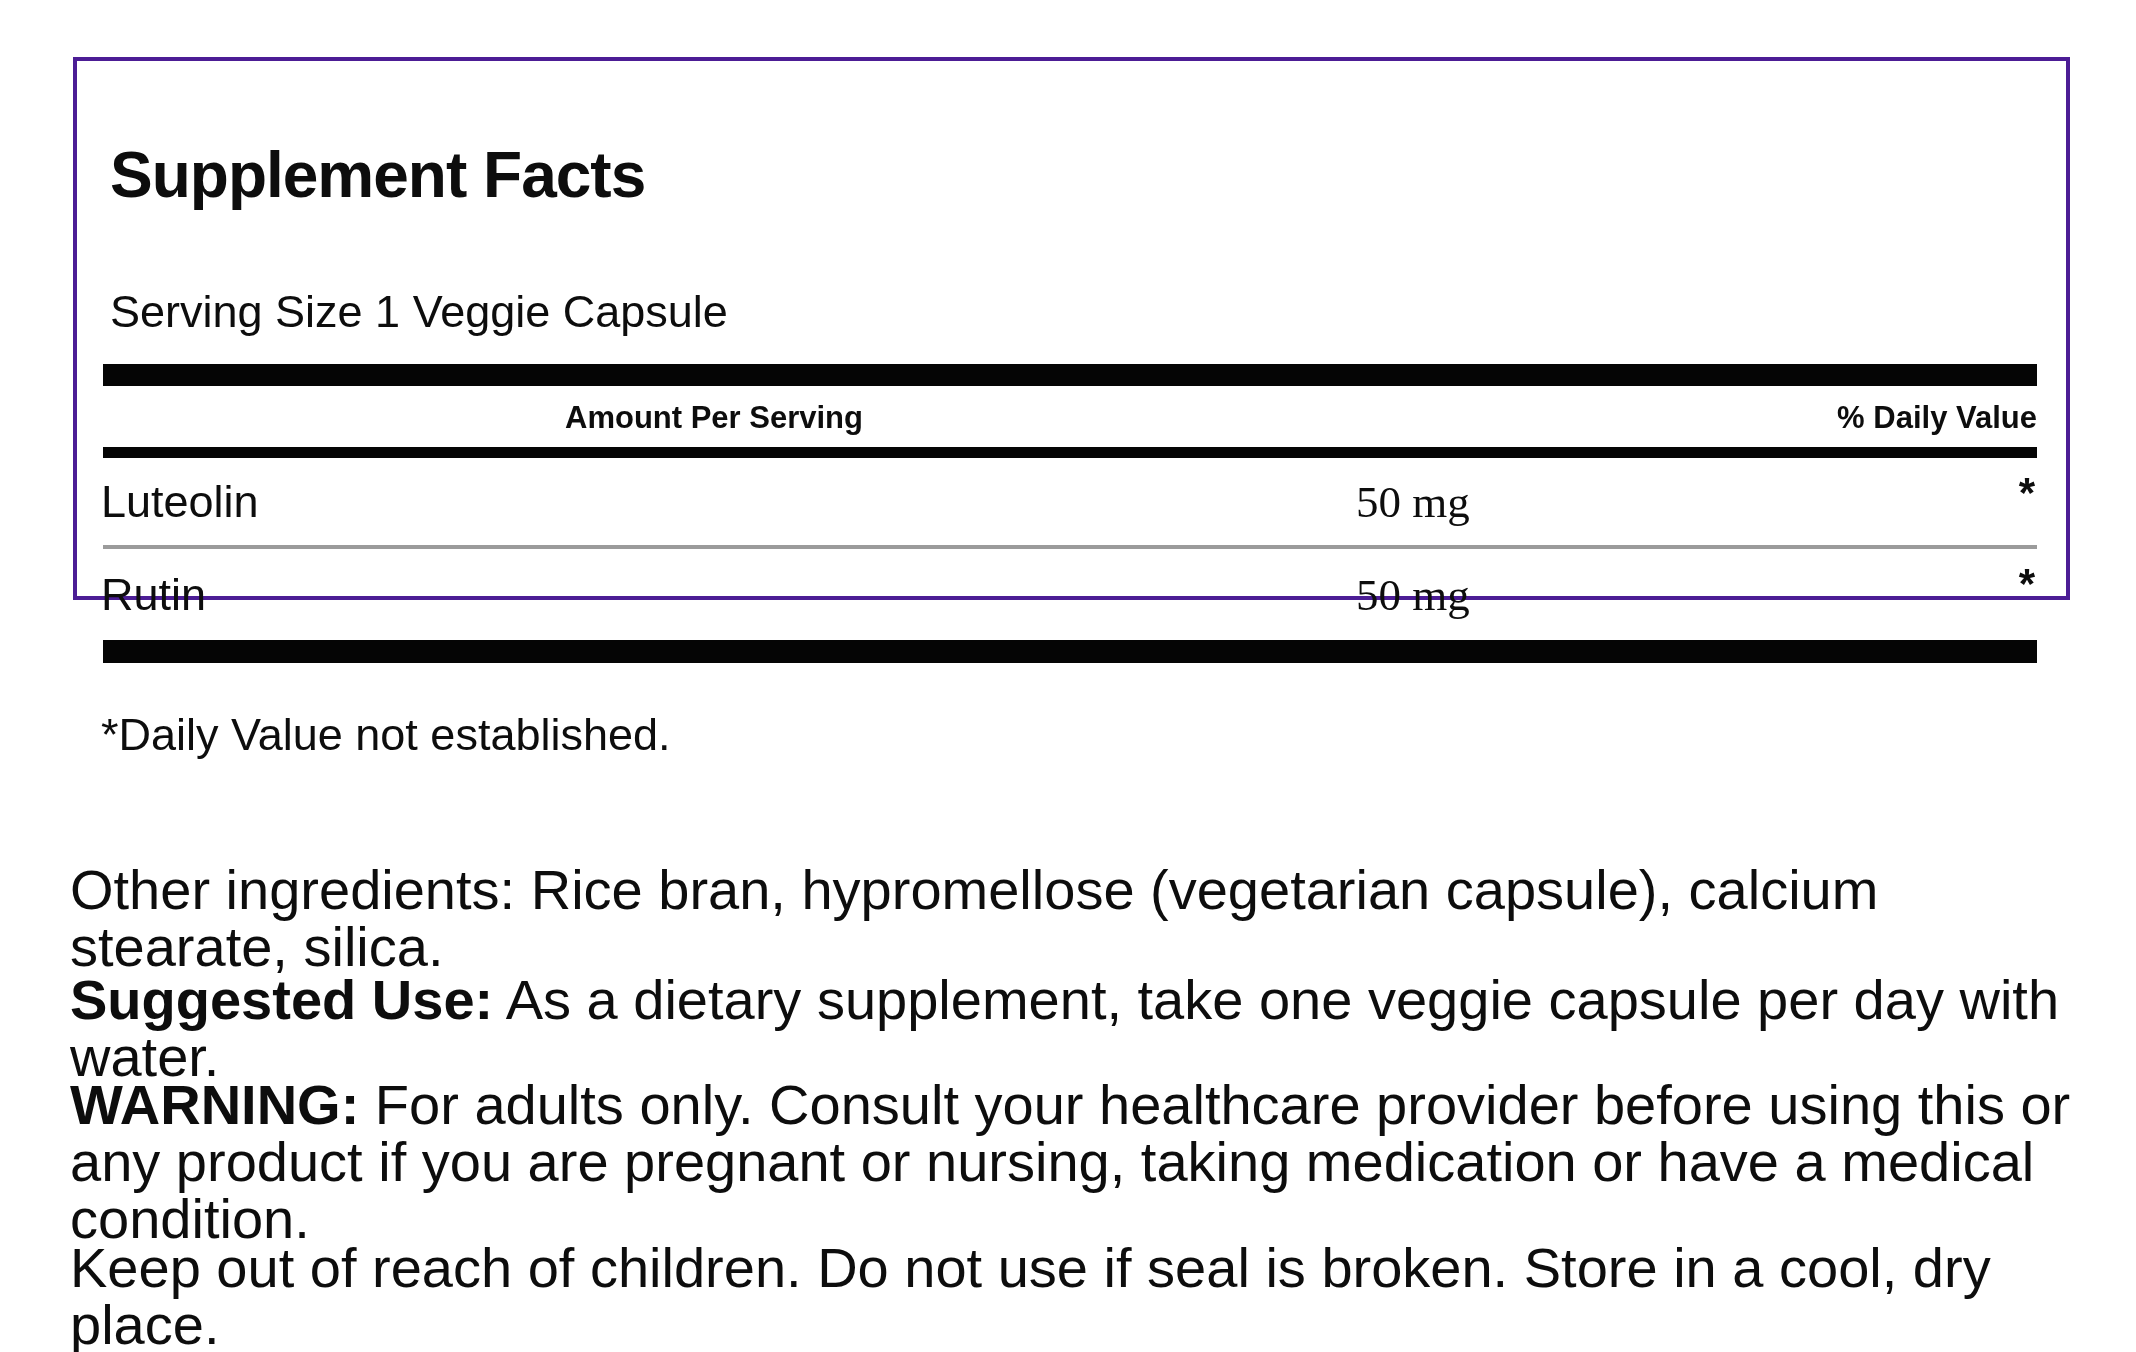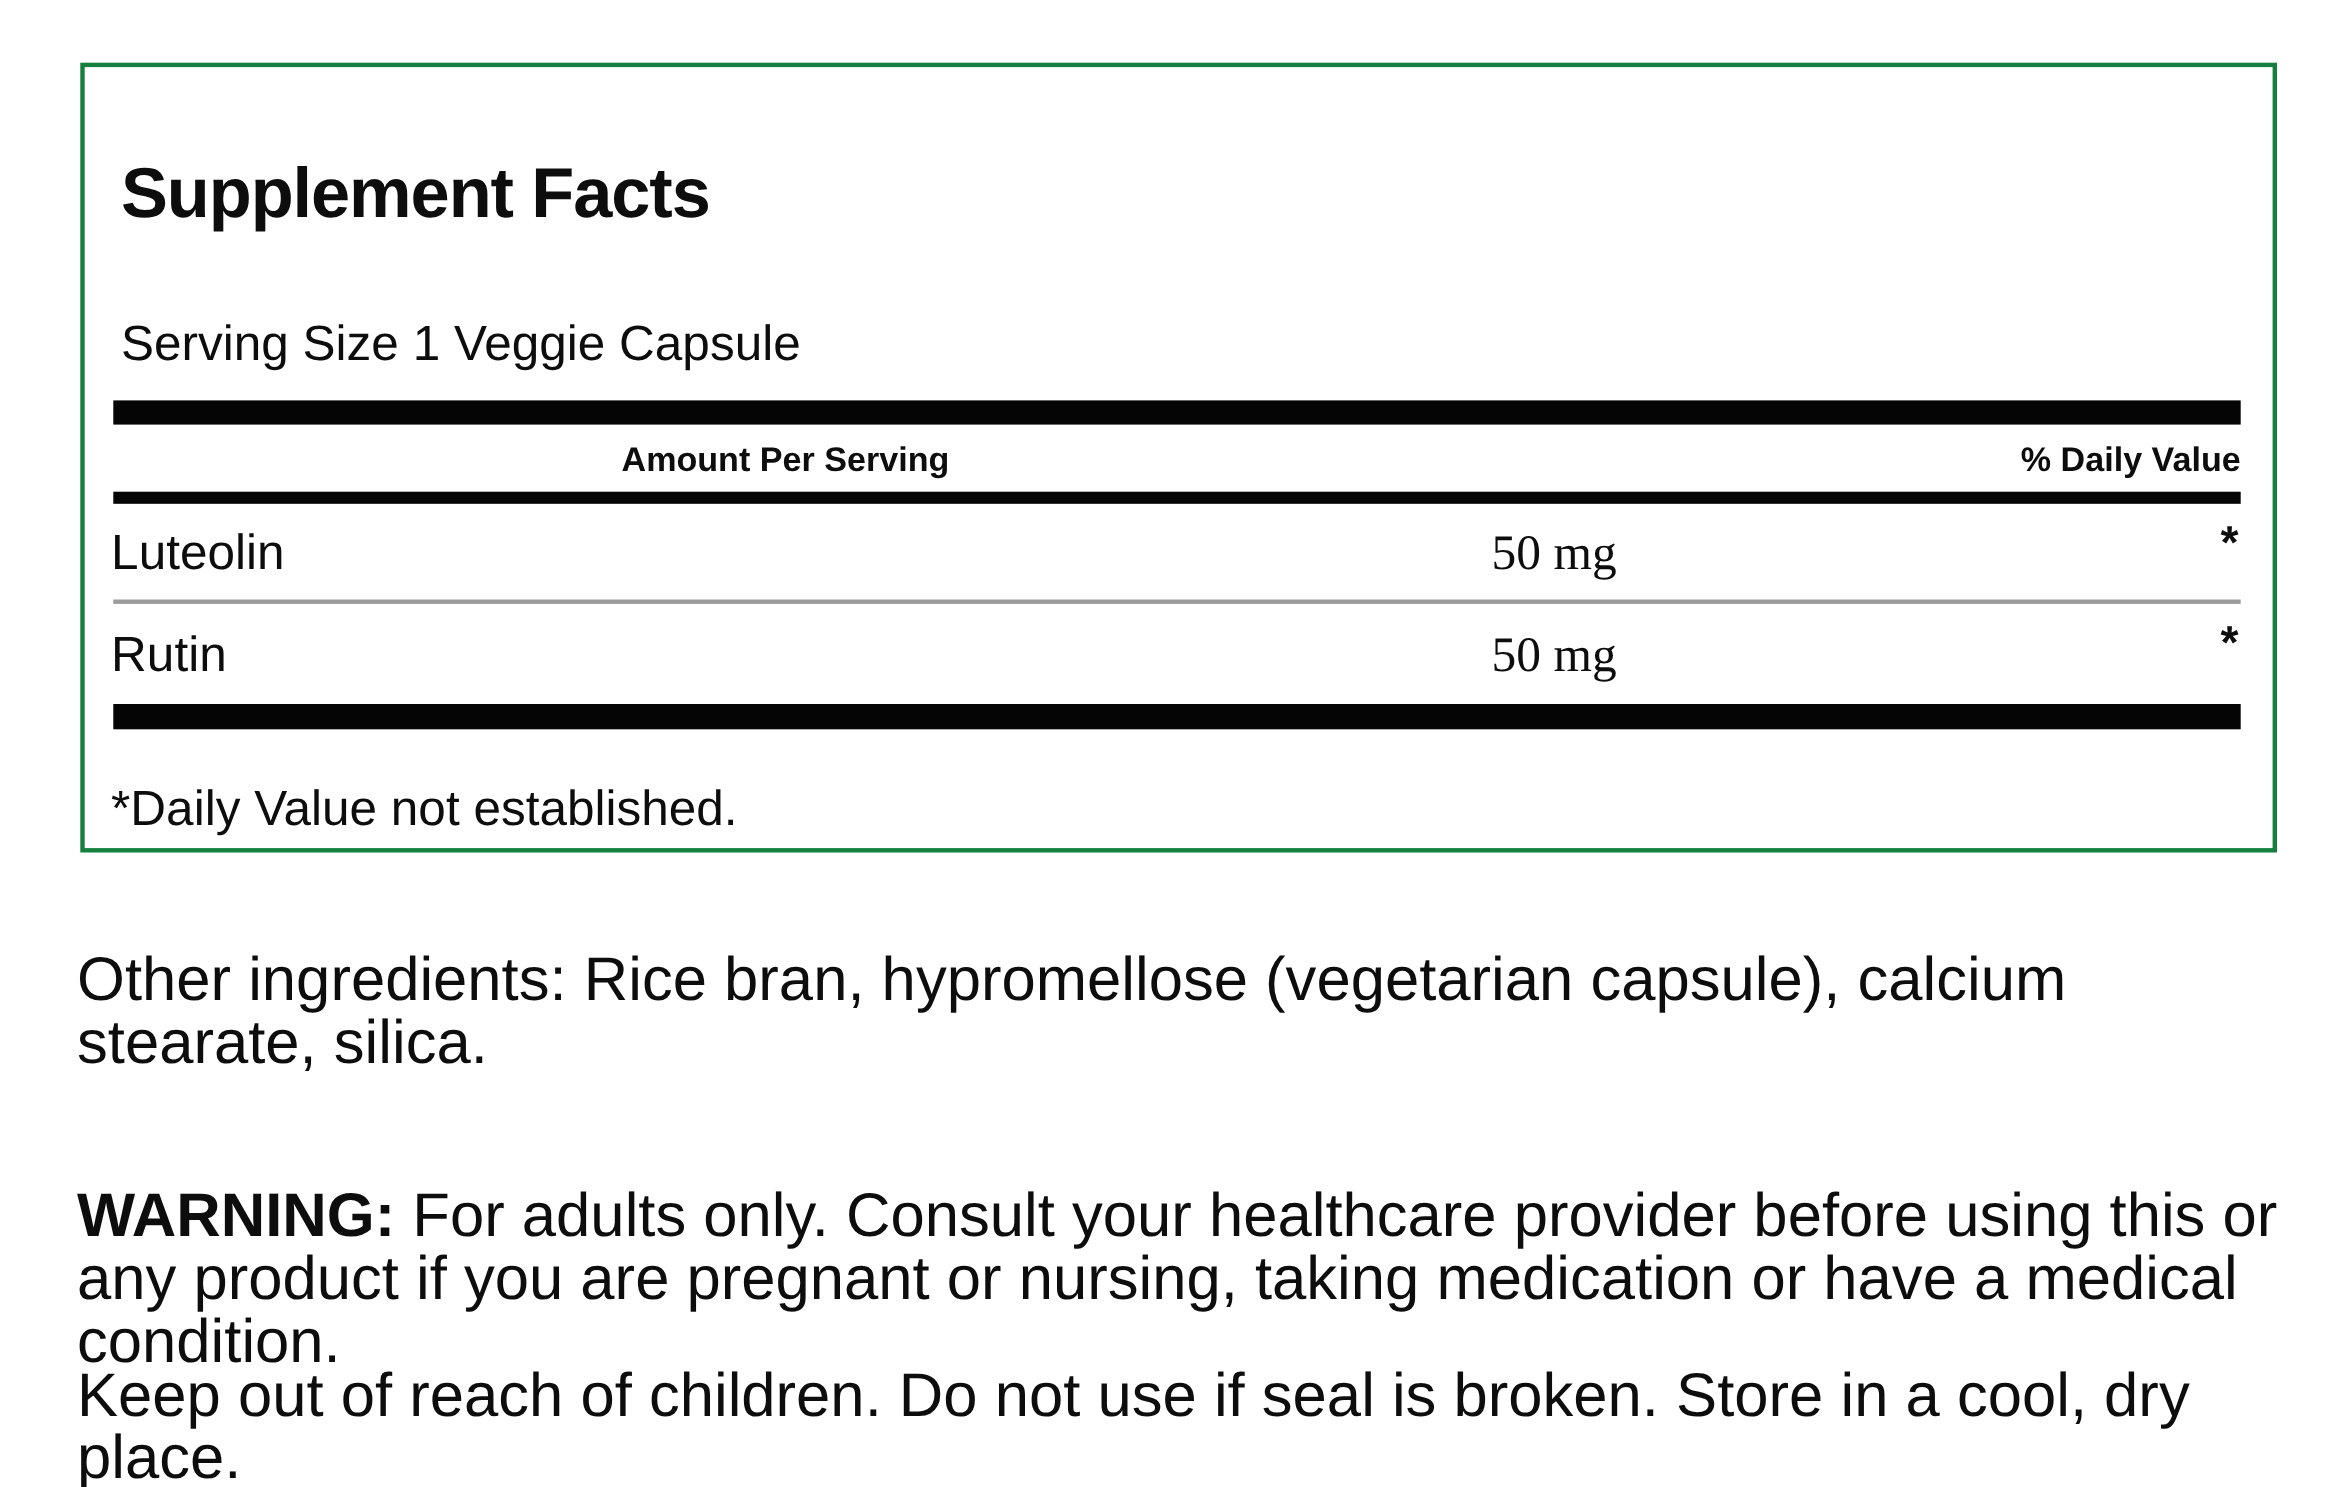--- a/index.html
+++ b/index.html
@@ -8,22 +8,22 @@
     background: #ffffff;
     font-family: "Liberation Sans", "DejaVu Sans", sans-serif;
     color: #0d0d0d;
     overflow: hidden;
   }
   .stage { position: relative; width: 2136px; height: 1352px; background:#fff; }
 
   
   .facts-box {
     position: absolute; left: 73px; top: 57px;
-    width: 1997px; height: 718px;
-    border: 4px solid #15803d;
+    width: 1997px; height: 543px;
+    border: 4px solid #4c1d95;
     background: #fff;
   }
   .facts-title {
     position: absolute; left: 33px; top: 82px;
     font-size: 64px; font-weight: bold; letter-spacing: -1px;
     line-height: 1;
   }
   .serving-size {
     position: absolute; left: 33px; top: 226px;
     font-size: 45px; line-height: 1.1;
@@ -107,20 +107,23 @@
       <span class="ing-dv">*</span>
     </div>
 
     <div class="bar bar-thick-bottom"></div>
 
     <div class="footnote">*Daily Value not established.</div>
   </div>
 
   <div class="para para-other">Other ingredients: Rice bran, hypromellose (vegetarian capsule), calcium stearate, silica.</div>
 
+  <div class="para para-suggested">
+    <b>Suggested Use:</b><span> As a dietary supplement, take one veggie capsule per day with water.</span>
+  </div>
 
   <div class="para para-warning">
     <b>WARNING:</b><span> For adults only. Consult your healthcare provider before using this or any product if you are pregnant or nursing, taking medication or have a medical condition.</span>
   </div>
 
   <div class="para para-storage">Keep out of reach of children. Do not use if seal is broken. Store in a cool, dry place.</div>
 
 </div>
 
 </body></html>

